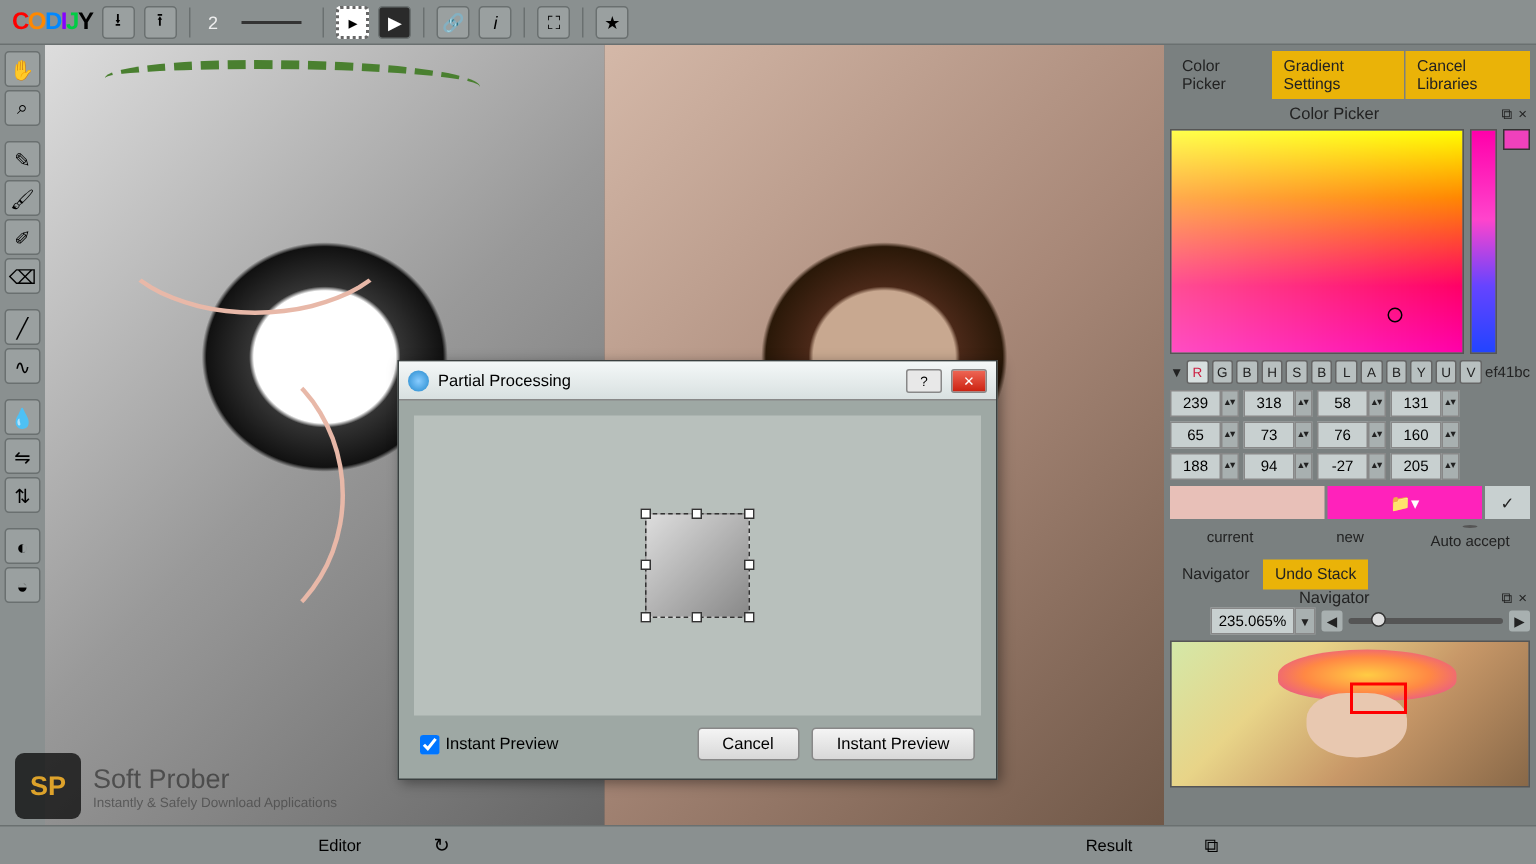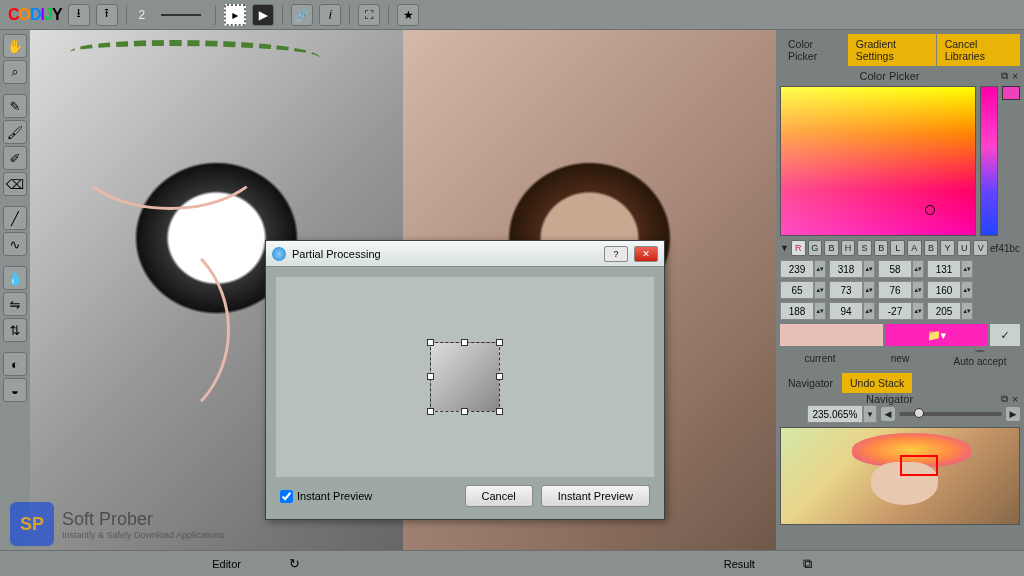--- a/index.html
+++ b/index.html
@@ -97,21 +97,21 @@
 .crop-box .handle { position: absolute; width: 7px; height: 7px; background: #fff; border: 1px solid #333; }
 .crop-box .h1{top:-4px;left:-4px}.crop-box .h2{top:-4px;right:-4px}.crop-box .h3{bottom:-4px;left:-4px}.crop-box .h4{bottom:-4px;right:-4px}
 .crop-box .h5{top:-4px;left:calc(50% - 4px)}.crop-box .h6{bottom:-4px;left:calc(50% - 4px)}.crop-box .h7{left:-4px;top:calc(50% - 4px)}.crop-box .h8{right:-4px;top:calc(50% - 4px)}
 .dialog-footer { display: flex; align-items: center; gap: 8px; padding: 8px 4px 2px; }
 .dialog-footer label { display: flex; align-items: center; gap: 4px; font-size: 11px; }
 .dialog-footer .btn { padding: 4px 16px; background: linear-gradient(#f4f4f4,#d8d8d8); border: 1px solid #888; border-radius: 3px; font-size: 11px; cursor: pointer; }
 .dialog-footer .spacer { flex: 1; }
 
 
 .watermark { position: absolute; left: 10px; bottom: 30px; display: flex; align-items: center; gap: 8px; opacity: 0.7; }
-.watermark .sp { width: 44px; height: 44px; background: #1d4ed8; color: #ffaa00; font-weight: bold; font-size: 18px; display: flex; align-items: center; justify-content: center; border-radius: 6px; }
+.watermark .sp { width: 44px; height: 44px; background: #000000; color: #ffaa00; font-weight: bold; font-size: 18px; display: flex; align-items: center; justify-content: center; border-radius: 6px; }
 .watermark .txt .t1 { font-size: 18px; color: #333; }
 .watermark .txt .t2 { font-size: 9px; color: #444; text-align: center; }
 </style>
 </head>
 <body>
 
 <div class="top-bar">
   <div class="logo"><span>C</span><span>O</span><span>D</span><span>I</span><span>J</span><span>Y</span></div>
   <div class="tb-btn">⭳</div>
   <div class="tb-btn">⭱</div>

